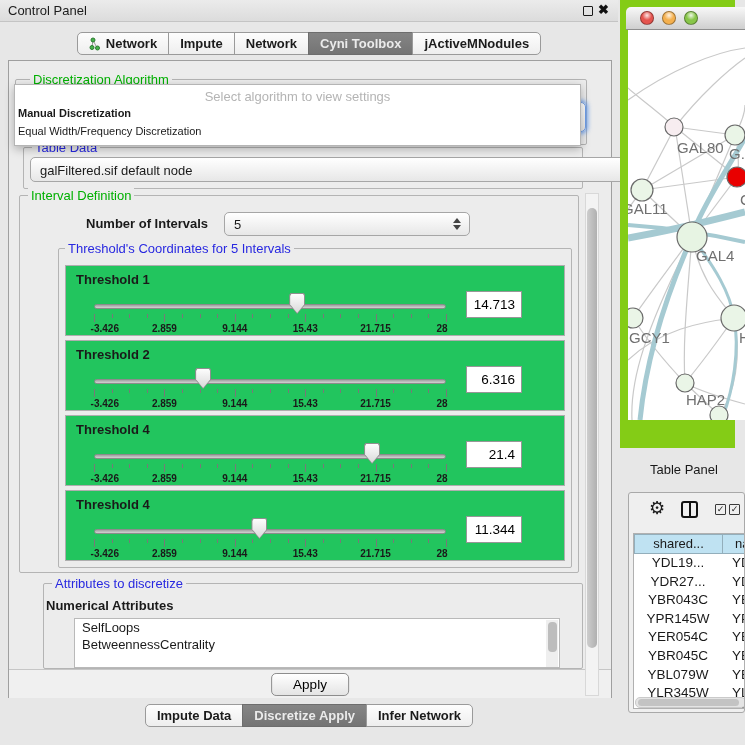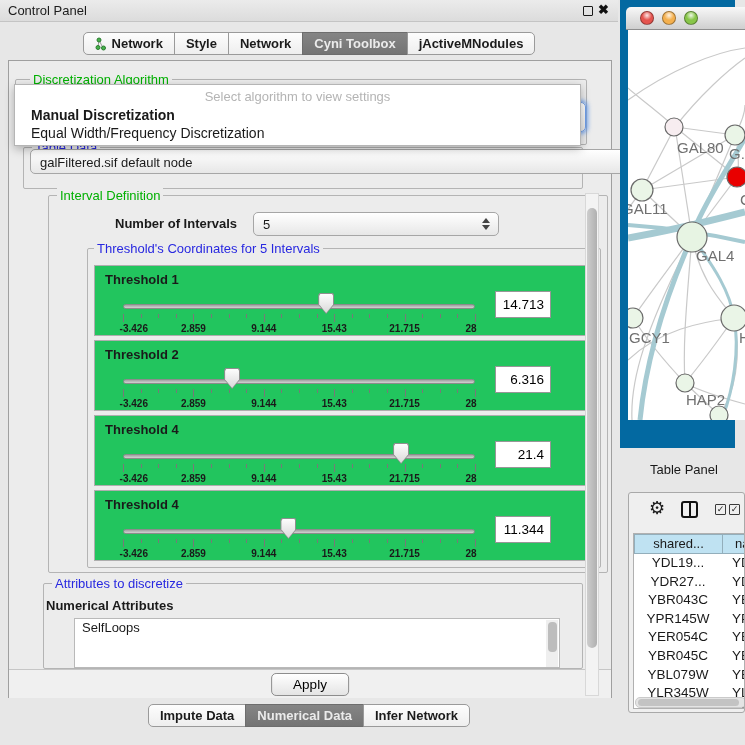--- a/index.html
+++ b/index.html
@@ -37,21 +37,21 @@
   .combo .combo-text { position:absolute; left:9px; top:50%; transform:translateY(-50%); white-space:nowrap; }
   .combo .stepper { position:absolute; right:8px; top:50%; transform:translateY(-50%); width:8px; height:12px; }
   .stepper i { position:absolute; left:0; width:0; height:0; border-left:4px solid transparent; border-right:4px solid transparent; }
   .stepper i.up { top:0; border-bottom:5px solid #444; }
   .stepper i.down { bottom:0; border-top:5px solid #444; }
   .combo.focused { border-color:#6f9ee8; box-shadow:0 0 4px 2px rgba(90,150,240,.75); }
 
   .popup { position:absolute; left:5px; top:23px; width:567px; height:62px; background:#fff;
     border:1px solid #b5b5b5; box-shadow:0 3px 9px rgba(0,0,0,.28); z-index:50; }
   .popup-hint { position:absolute; top:4px; left:0; width:100%; text-align:center; font-size:13px; color:#b4b4b4; }
-  .popup-opt { position:absolute; left:16px; font-size:14px; white-space:nowrap; }
+  .popup-opt { position:absolute; left:3px; font-size:11px; white-space:nowrap; }
   .popup-opt.bold { font-weight:bold; }
 
   
   .thr-box { position:absolute; left:6px; width:500px; height:71px; border:1px solid #aeaeae; background:#22c55e; }
   .thr-label { position:absolute; left:10px; top:6px; font-size:13px; font-weight:bold; }
   .track { position:absolute; left:28px; top:38px; width:352px; height:5px; border:1px solid #8c8c8c;
     border-radius:3px; background:linear-gradient(#a2a2a2,#d2d2d2); }
   .thumb { position:absolute; top:27px; width:16px; height:21px;
     clip-path:polygon(8% 0,92% 0,100% 10%,100% 55%,50% 100%,0 55%,0 10%); background:#8f8f8f; }
   .thumb i { position:absolute; left:1px; top:1px; right:1px; bottom:1px; display:block;
@@ -76,21 +76,21 @@
   .below-sep { position:absolute; left:0; top:609px; width:602px; height:28px; background:#f0f0f0; }
   .apply-btn { position:absolute; left:50%; top:612px; transform:translateX(-50%); height:23px; padding:0 21px;
     font-family:inherit; font-size:13.5px; background:linear-gradient(#ffffff,#e4e4e4); border:1px solid #8d8d8d;
     border-radius:5px; }
 
   .vscroll { position:absolute; left:576px; top:132px; width:14px; height:503px; background:#f3f3f3; border:1px solid #d8d8d8; }
   .vscroll-thumb { position:absolute; left:1px; top:14px; width:10px; height:440px;
     background:linear-gradient(90deg,#cdcdcd,#b0b0b0); border-radius:5px; }
 
   
-  .netwin { position:absolute; left:620px; top:0; width:115px; height:448px; background:#0369a1; }
+  .netwin { position:absolute; left:620px; top:0; width:115px; height:448px; background:#84cc16; }
   .net-titlebar { position:absolute; left:6px; top:7px; width:119px; height:23px;
     background:linear-gradient(#f8f8f8,#cfcfcf); border-bottom:1px solid #8e8e8e; border-radius:5px 0 0 0; }
   .light { position:absolute; top:4px; width:14px; height:14px; border-radius:50%; border:1px solid rgba(0,0,0,.35);
     background-image:radial-gradient(circle at 50% 28%, rgba(255,255,255,.85), rgba(255,255,255,0) 45%); }
   .net-canvas { position:absolute; left:8px; top:30px; width:117px; height:390px; background:#fff; }
 
   
   .tp-title-area { position:absolute; left:620px; top:448px; width:125px; height:44px; background:#e7e7e7; }
   .tp-title { position:absolute; left:30px; top:14px; font-size:13px; }
   .table-container { position:absolute; left:628px; top:492px; width:117px; height:221px;
@@ -129,21 +129,21 @@
         <div class="tab">
           <svg width="12" height="14" viewBox="0 0 12 14">
             <path d="M4 3 L3 10 M4 3 L8 11" stroke="#9a9a9a" stroke-width="1" fill="none"></path>
             <circle cx="4" cy="3" r="2" fill="#46b14b" stroke="#2c7c30"></circle>
             <circle cx="3" cy="10.5" r="2" fill="#46b14b" stroke="#2c7c30"></circle>
             <circle cx="8.5" cy="11" r="2" fill="#46b14b" stroke="#2c7c30"></circle>
           </svg>
           <span>Network</span>
         </div>
         <div class="tab">
-          <span>Style</span>
+          <span>Impute</span>
         </div>
         <div class="tab">
           <span>Network</span>
         </div>
         <div class="tab selected">
           <span>Cyni Toolbox</span>
         </div>
         <div class="tab">
           <span>jActiveMNodules</span>
         </div>
@@ -164,30 +164,30 @@
       <div class="popup">
         <div class="popup-hint">Select algorithm to view settings</div>
         <div id="popup-options">
             <div class="popup-opt bold" style="top: 22px;">Manual Discretization</div>
             <div class="popup-opt" style="top: 40px;">Equal Width/Frequency Discretization</div>
           </div>
       </div>
 
       <div class="group" style="left:14px;top:86px;width:560px;height:42px;">
         <span class="group-label blue" style="left:8px;">Table Data</span>
-        <div class="combo" style="left:6px;top:1px;width:632px;height:25px;">
+        <div class="combo" style="left:6px;top:9px;width:632px;height:25px;">
           <span class="combo-text">galFiltered.sif default node</span>
           <span class="stepper">
               <i class="up"></i>
               <i class="down"></i>
             </span>
         </div>
       </div>
 
-      <div class="group" style="left:10px;top:134px;width:560px;height:378px;margin-left:29px;">
+      <div class="group" style="left:10px;top:134px;width:560px;height:378px;">
         <span class="group-label green" style="left:8px;">Interval Definition</span>
 
         <span class="bold-label" style="left:66px;top:20px;">Number of Intervals</span>
         <div class="combo" style="left:204px;top:16px;width:246px;height:24px;">
           <span class="combo-text">5</span>
           <span class="stepper">
               <i class="up"></i>
               <i class="down"></i>
             </span>
         </div>
@@ -357,20 +357,21 @@
 </div>
         </div>
       </div>
 
       <div class="group" style="left:34px;top:522px;width:540px;height:86px;">
         <span class="group-label blue" style="left:8px;">Attributes to discretize</span>
         <span class="bold-label" style="left:2px;top:14px;">Numerical Attributes</span>
         <div class="attr-list">
           <div id="attr-items">
               <div class="attr-item">SelfLoops</div>
+              <div class="attr-item">BetweennessCentrality</div>
             </div>
           <div class="attr-scroll">
               <div class="attr-thumb"></div>
             </div>
         </div>
       </div>
 
       <div class="separator"></div>
       <div class="below-sep"></div>
       <button class="apply-btn">Apply</button>
@@ -378,21 +379,21 @@
       <div class="vscroll">
         <div class="vscroll-thumb"></div>
       </div>
     </div>
 
     <div class="tabstrip bottom" id="bottom-tabs">
         <div class="tab">
           <span>Impute Data</span>
         </div>
         <div class="tab selected">
-          <span>Numerical Data</span>
+          <span>Discretize Apply</span>
         </div>
         <div class="tab">
           <span>Infer Network</span>
         </div>
       </div>
   </div>
 
   <div class="netwin">
     <div class="net-titlebar" id="net-titlebar">
         <span class="light" style="left: 14px; background-color: rgb(229, 84, 78);"></span>

